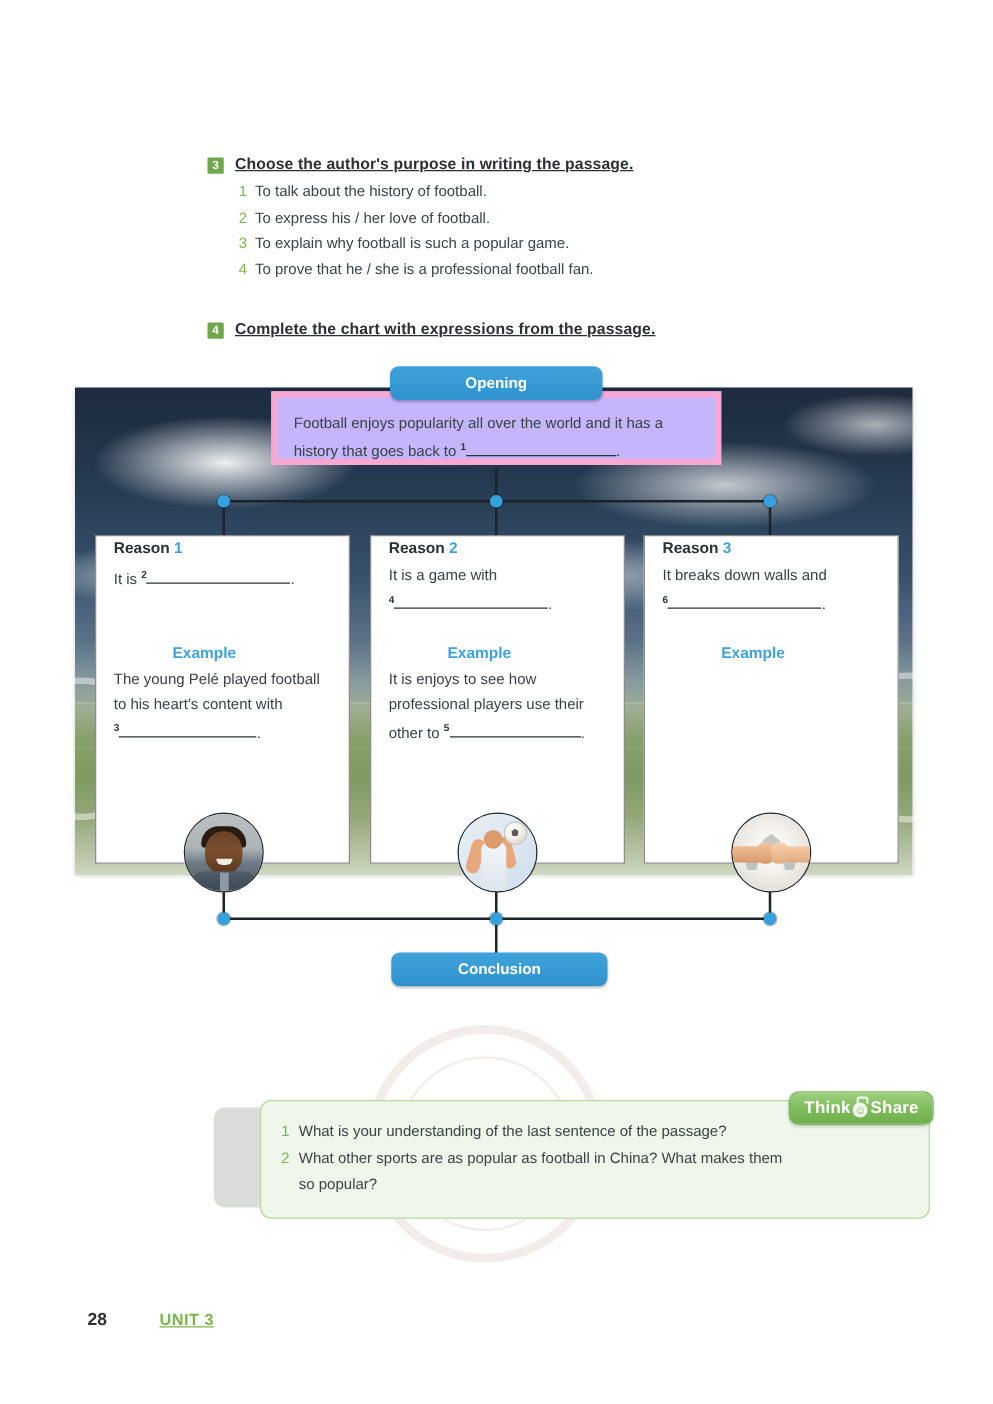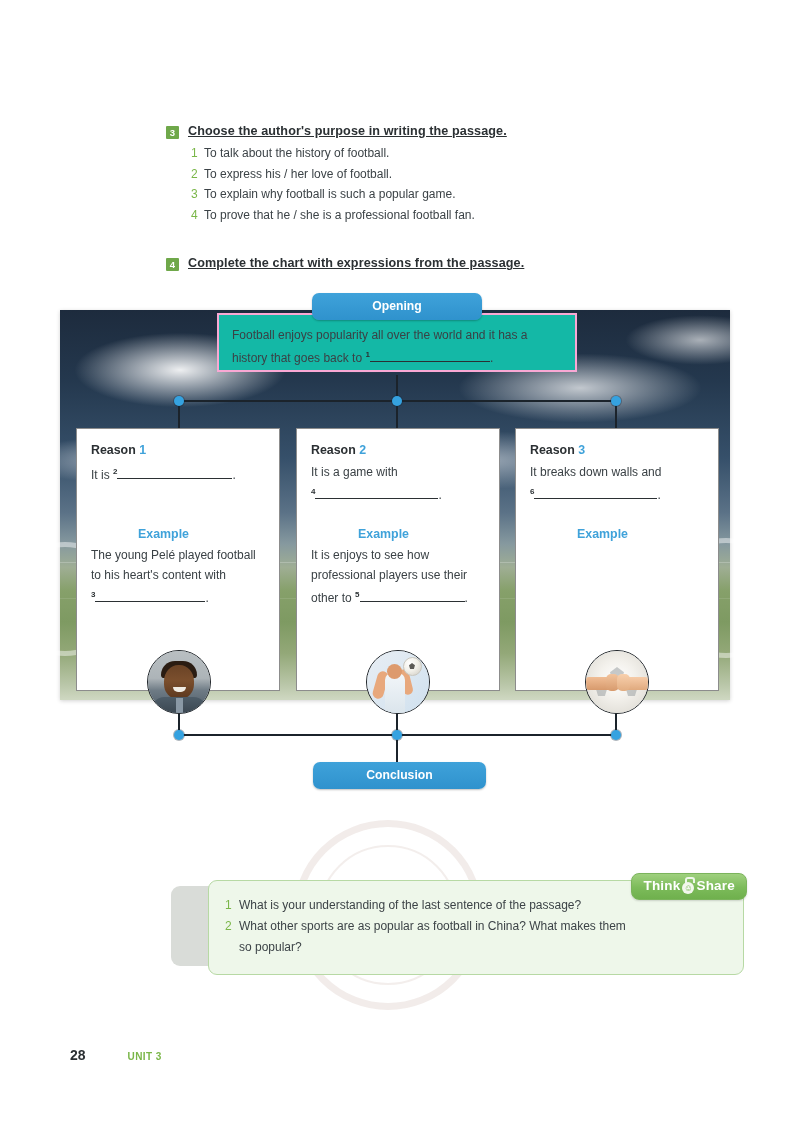--- a/index.html
+++ b/index.html
@@ -66,30 +66,30 @@
   
   .pill{
     position:absolute;z-index:6;background:linear-gradient(to bottom,#3fa2da 0%,#2f92cd 100%);
     color:#ffffff;font-size:12.2px;font-weight:bold;text-align:center;
     border-radius:7px;line-height:27px;height:27px;
     box-shadow:0 1px 2px rgba(0,0,0,.25);
   }
 
   
   .wbox{
-    position:absolute;z-index:5;background:#14b8a6;border:2px solid #f9a8d4;
+    position:absolute;z-index:5;background:#c4b5fd;border:5px solid #f9a8d4;
     box-sizing:border-box;font-size:12px;color:#3a4145;line-height:20px;
   }
   .wbox .inner{padding:10px 13px 8px 13px;}
 
   .col{
     position:absolute;z-index:5;background:#ffffff;border:1px solid #8c8c8c;
     box-sizing:border-box;
   }
-  .col .inner{padding:14px 14px 0 14px;}
+  .col .inner{padding:2px 14px 0 14px;}
   .r-title{font-size:12.4px;font-weight:bold;color:#2b3033;margin-bottom:5px;}
   .r-title .n{color:#3fa2da;}
   .r-body{font-size:12px;color:#3a4145;line-height:20px;}
   .e-title{font-size:12.4px;font-weight:bold;color:#3fa2da;margin-bottom:4px;margin-left:47px;}
   .sup{font-size:8px;vertical-align:super;font-weight:bold;color:#2b3033;}
   .blank{
     display:inline-block;border-bottom:1px solid #2b3033;vertical-align:baseline;
   }
   .blank.w115{width:115px;}
   .blank.w120{width:120px;}
@@ -211,21 +211,21 @@
   }
   .bulb:before{
     content:"";position:absolute;left:3px;top:-5px;width:6px;height:4px;
     border-top:2px solid #eef7ea;border-left:2px solid #eef7ea;border-right:2px solid #eef7ea;
     border-radius:3px 3px 0 0;
   }
 
   
   .footer{position:absolute;left:70px;top:1047px;z-index:3;display:flex;align-items:baseline;}
   .pg{font-size:14px;font-weight:bold;color:#2b3033;}
-  .unit{font-size:10px;font-weight:bold;color:#7ab648;margin-left:42px;letter-spacing:.4px;}
+  .unit{font-size:13px;font-weight:bold;color:#7ab648;margin-left:42px;letter-spacing:.4px;text-decoration:underline;}
 </style>
 </head>
 <body>
 
 <div class="page">
 
   <div class="watermark">
     <div class="wm-glyph">N</div>
   </div>
 

